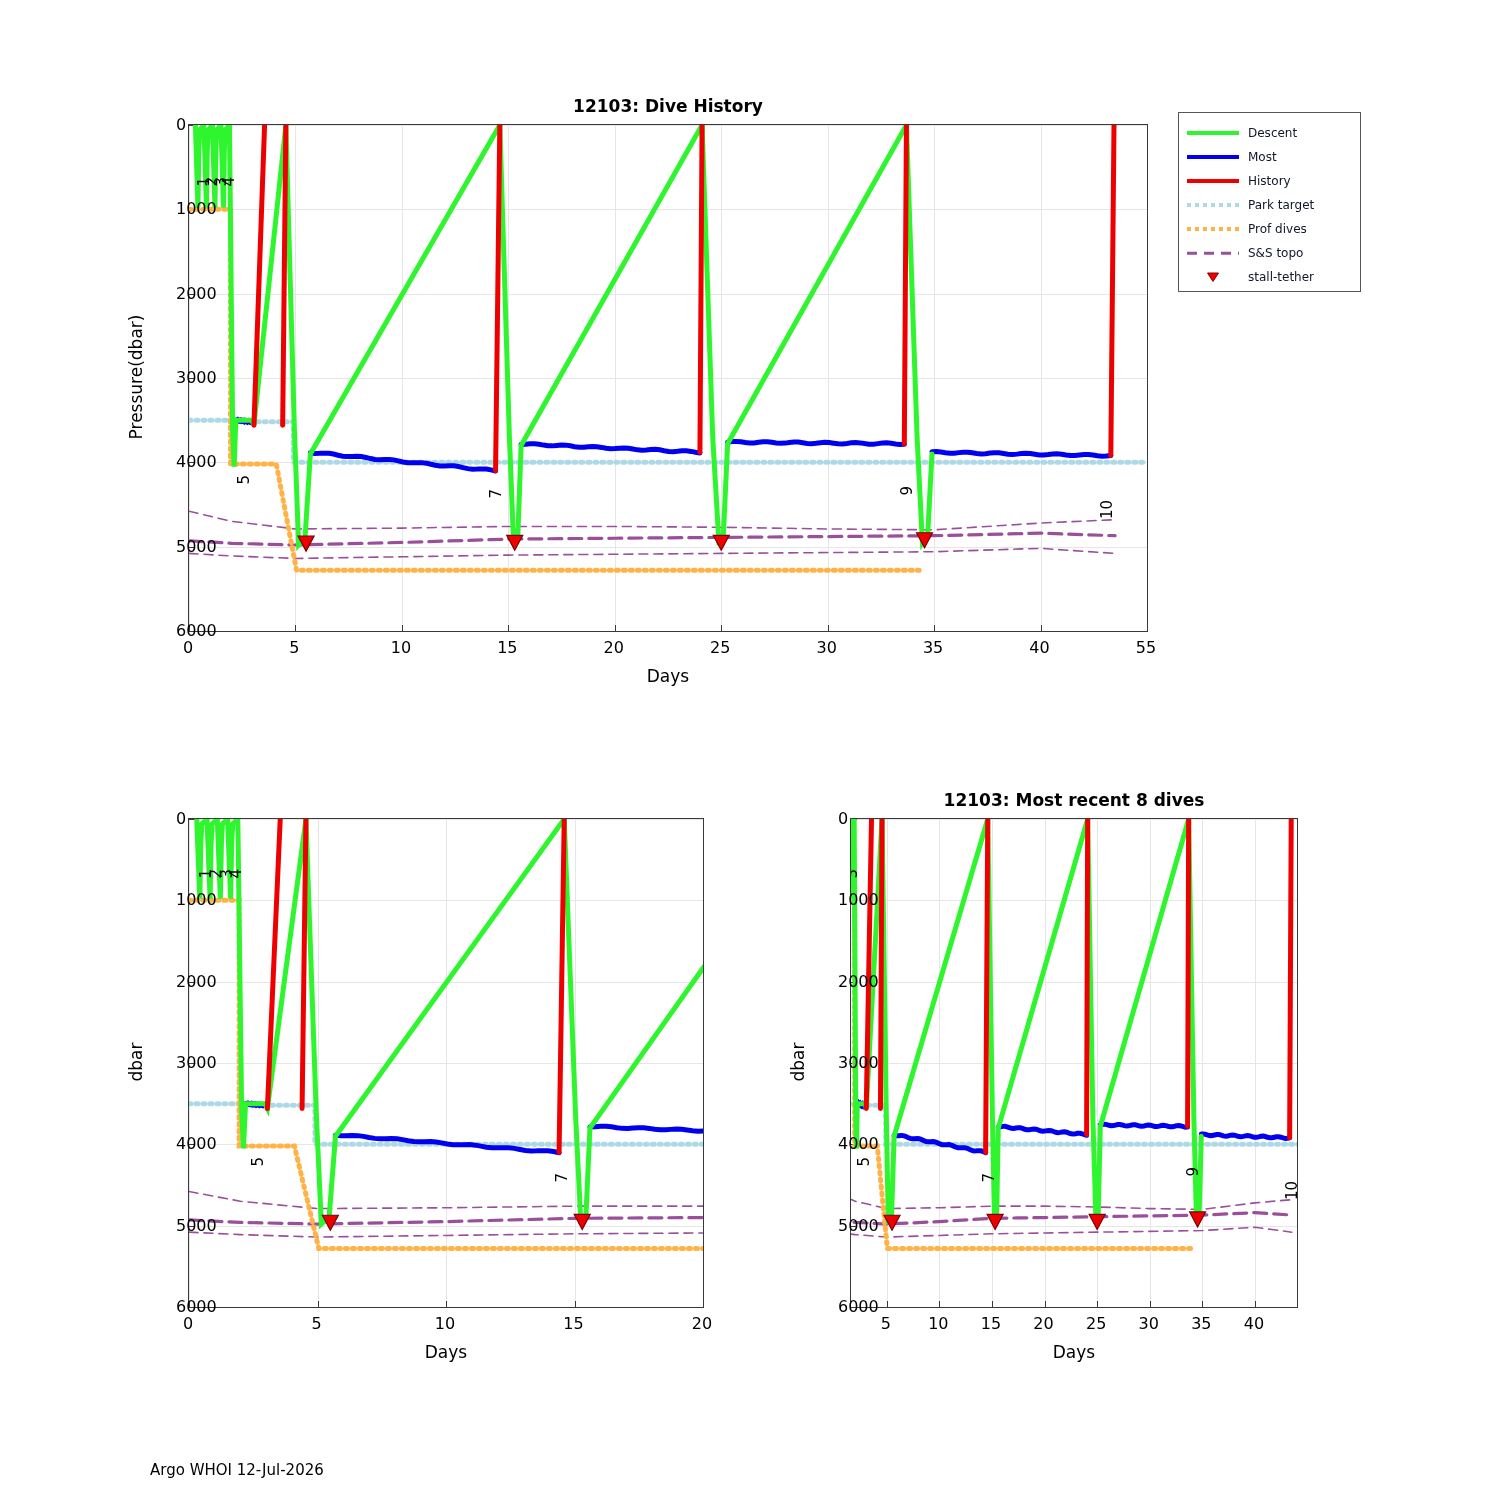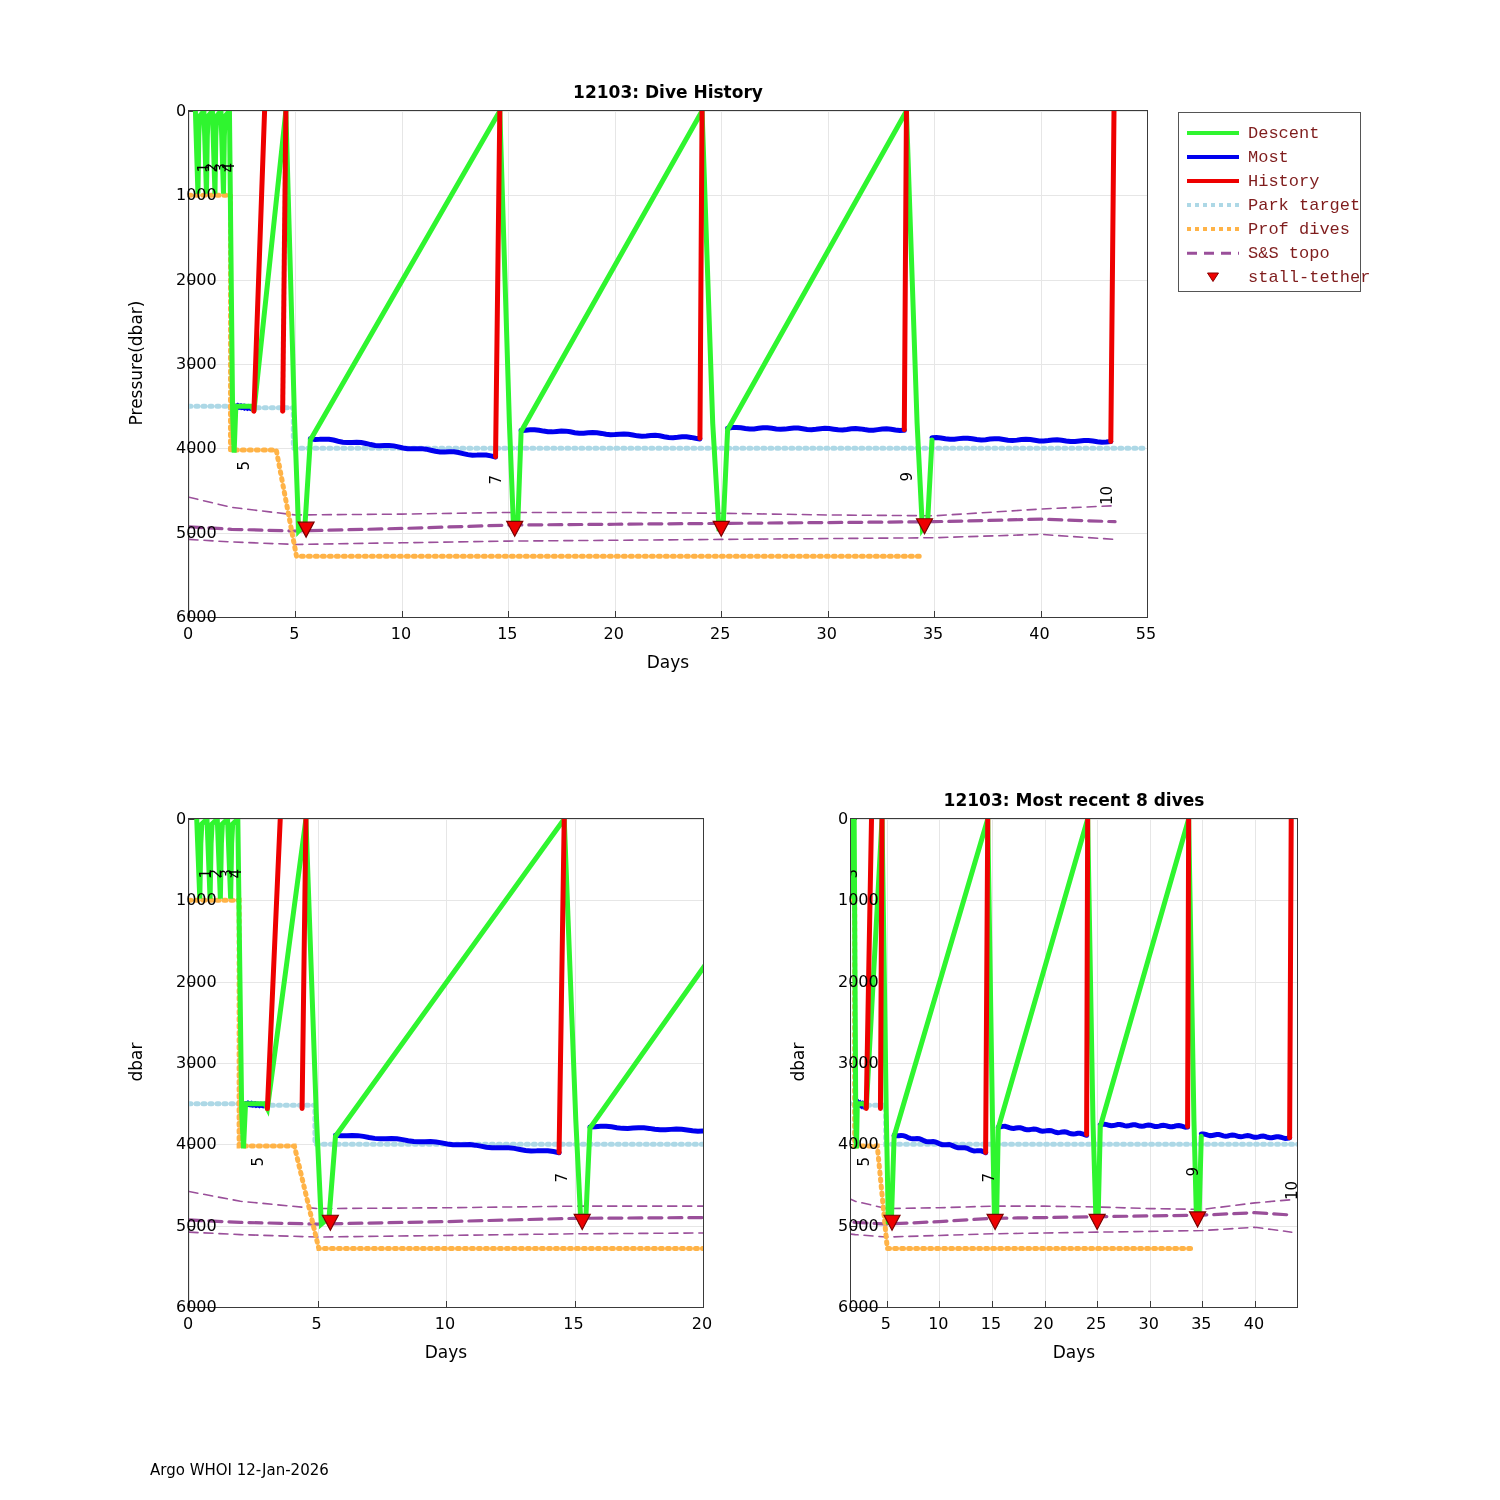--- a/index.html
+++ b/index.html
@@ -92,24 +92,23 @@
     height: 24px;
   }
   .legend-sample {
     width: 52px;
     height: 14px;
     position: relative;
     margin-right: 9px;
     flex: 0 0 52px;
   }
   .legend-label {
-    font-size: 17px;
-    color: #7f1d1d;
+    font-size: 12px;
+    color: #0f172a;
     white-space: nowrap;
-    font-family: Liberation Mono, monospace;
   }
   .ls-line {
     position: absolute;
     left: 0;
     top: 50%;
     width: 100%;
     transform: translateY(-50%);
   }
   .dive-num {
     position: absolute;
@@ -123,21 +122,21 @@
   .footer {
     position: absolute;
     font-size: 15px;
     color: #000;
   }
   svg { display: block; }
 </style>
 </head>
 <body>
 
-<div class="panel" id="panel1" style="left:188px; top:110px; width:960px; height:440px;">
+<div class="panel" id="panel1" style="left:188px; top:124px; width:960px; height:440px;">
   <div class="plot-title">12103: Dive History</div>
   <div class="axes" id="ax1" style="left:0; top:0; width:960px; height:508px;">
       <div class="gridline" style="left: 0px; top: 0px; width: 1px; height: 506px;"></div>
       <div class="gridline" style="left: 106.444px; top: 0px; width: 1px; height: 506px;"></div>
       <div class="gridline" style="left: 212.889px; top: 0px; width: 1px; height: 506px;"></div>
       <div class="gridline" style="left: 319.333px; top: 0px; width: 1px; height: 506px;"></div>
       <div class="gridline" style="left: 425.778px; top: 0px; width: 1px; height: 506px;"></div>
       <div class="gridline" style="left: 532.222px; top: 0px; width: 1px; height: 506px;"></div>
       <div class="gridline" style="left: 638.667px; top: 0px; width: 1px; height: 506px;"></div>
       <div class="gridline" style="left: 745.111px; top: 0px; width: 1px; height: 506px;"></div>
@@ -413,13 +412,13 @@
     <div class="legend-row">
       <div class="legend-sample">
         <svg width="52" height="14" viewBox="0 0 52 14">
           <polygon points="26,11.5 20.5,3 31.5,3" fill="#ee0000" stroke="#8a0000" stroke-width="1"></polygon>
         </svg>
       </div>
       <div class="legend-label">stall-tether</div>
     </div>
   </div>
 
-<div class="footer" style="left:150px; top:1461px;">Argo WHOI 12-Jan-2026</div>
+<div class="footer" style="left:150px; top:1461px;">Argo WHOI 12-Jul-2026</div>
 
 </body></html>

